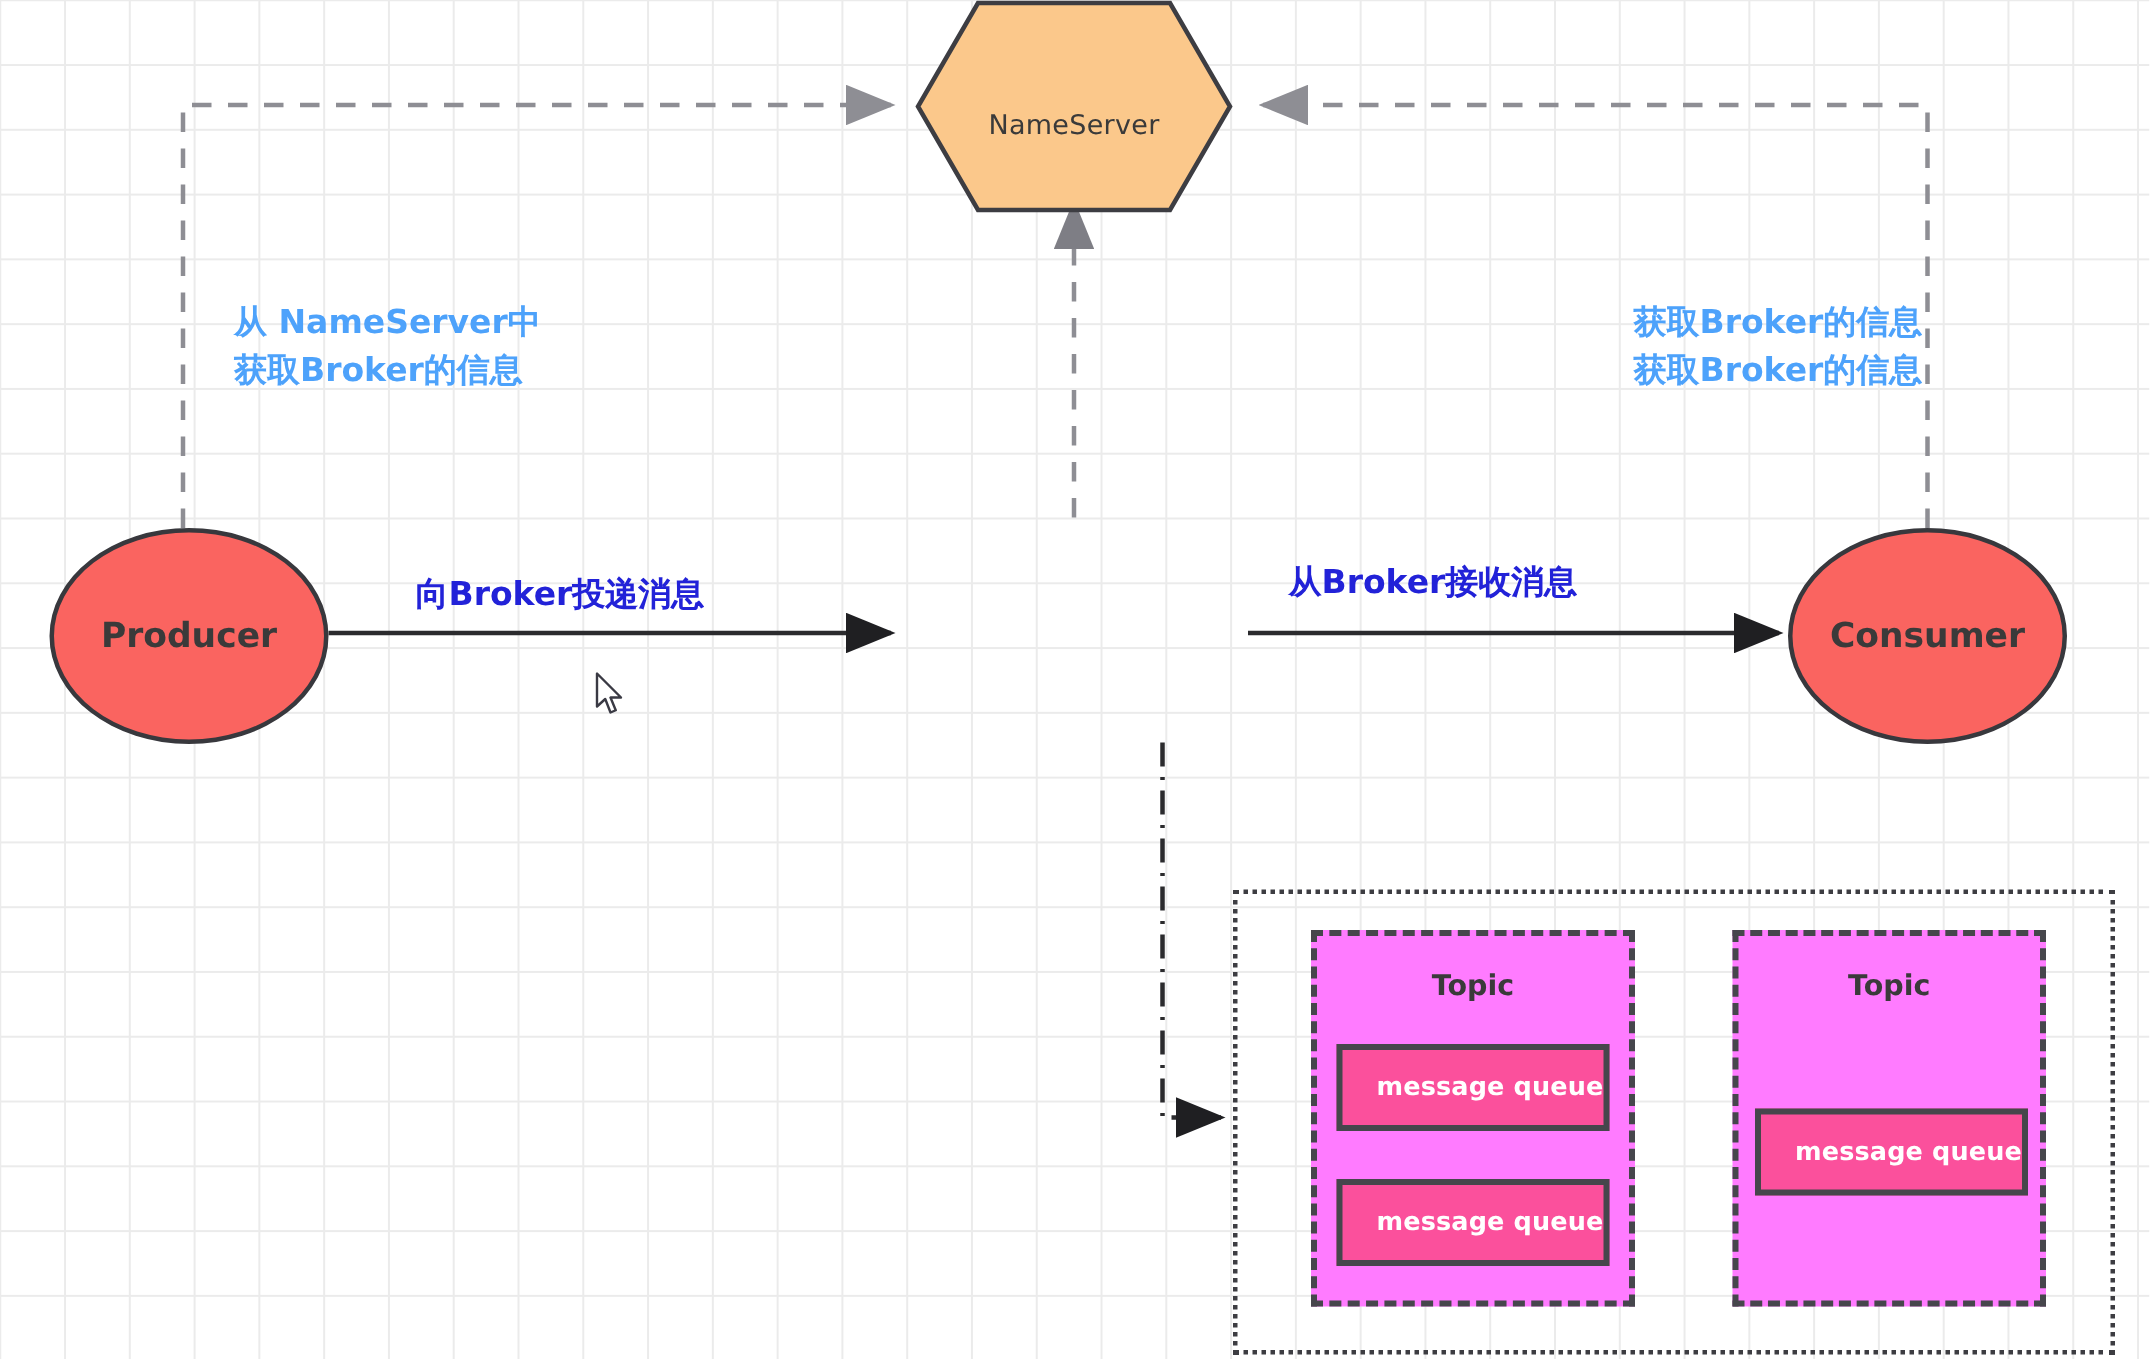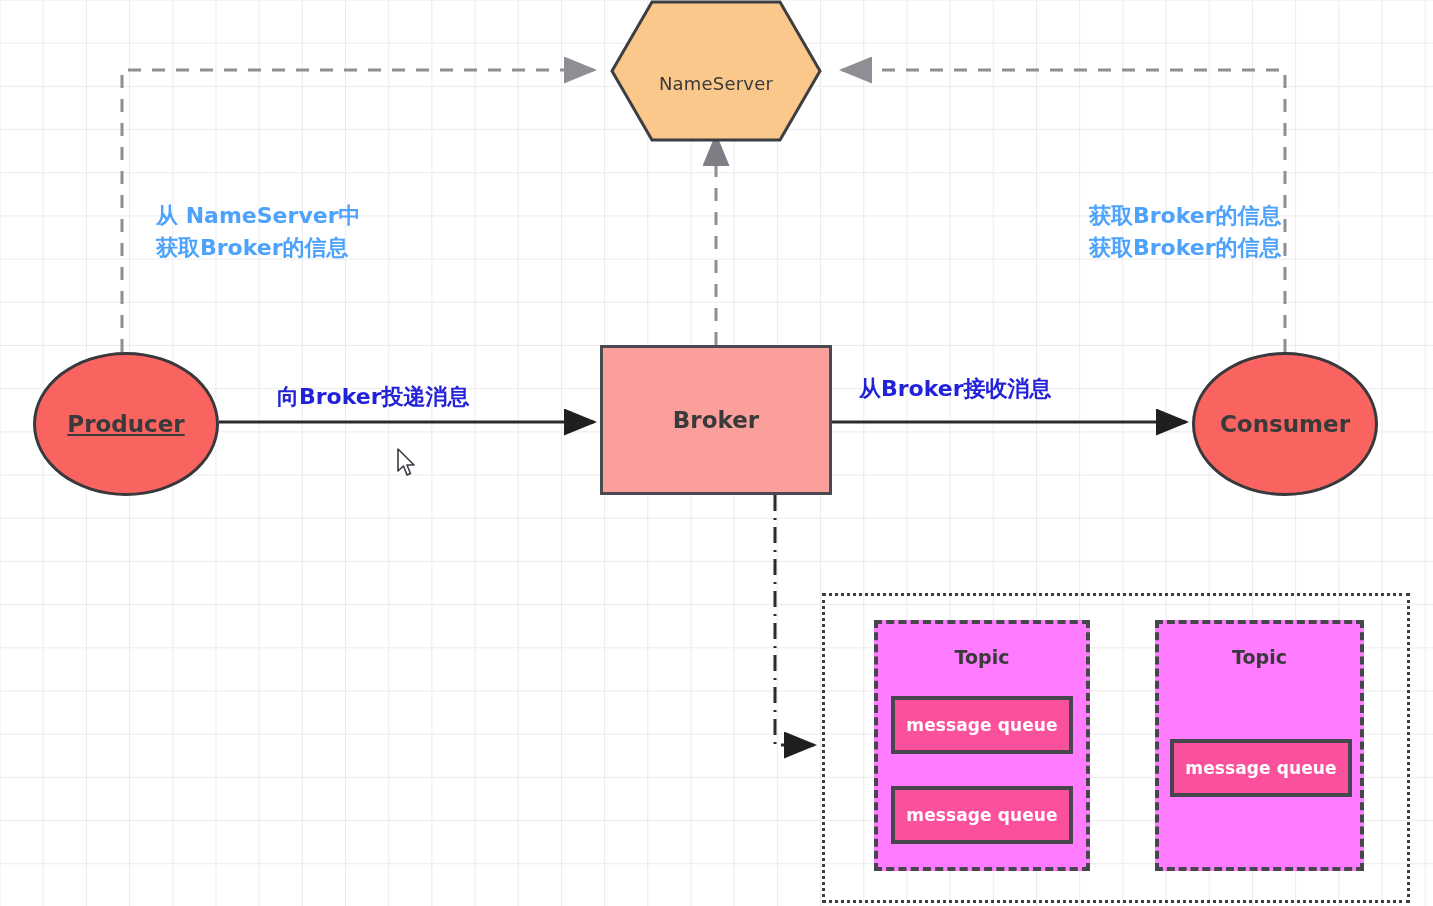--- a/index.html
+++ b/index.html
@@ -62,21 +62,21 @@
 
   
   .ellipse {
     border-radius: 50%;
     border: 3px solid #38383d;
     background: #fa6460;
     font-size: 23px;
     font-weight: bold;
     color: #3a3a3a;
   }
-  .ellipse-producer { left: 33px;   top: 352px; width: 186px; height: 144px; text-decoration: underline; }
+  .ellipse-producer { left: 33px;   top: 352px; width: 186px; height: 144px; }
   .ellipse-consumer { left: 1192px; top: 352px; width: 186px; height: 144px; align-items: center; }
 
   
   .broker-box {
     left: 600px;
     top: 345px;
     width: 232px;
     height: 150px;
     background: #fb9f9d;
     border: 3px solid #494950;
@@ -114,21 +114,21 @@
   }
 
   
   .mq-box {
     position: absolute;
     box-sizing: border-box;
     background: #fb509c;
     border: 4px solid #46464c;
     display: flex;
     align-items: center;
-    justify-content: center;
+    justify-content: flex-end;
     color: #ffffff;
     font-size: 17px;
     font-weight: bold;
     letter-spacing: 0.1px;
   }
   .mq-1 { left: 891px;  top: 696px; width: 182px; height: 58px; }
   .mq-2 { left: 891px;  top: 786px; width: 182px; height: 58px; }
   .mq-3 { left: 1170px; top: 739px; width: 182px; height: 58px; }
 
   
@@ -209,23 +209,20 @@
     <svg class="hex-shape" viewBox="0 0 212 142" preserveAspectRatio="none">
       <polygon points="42,2 170,2 210,71 170,140 42,140 2,71" fill="#fbc88b" stroke="#3d3d42" stroke-width="3"></polygon>
     </svg>
     <span class="hex-label">NameServer</span>
   </div>
 
   <div class="node ellipse ellipse-producer">
     <span>Producer</span>
   </div>
 
-  <div class="node broker-box">
-    <span>Broker</span>
-  </div>
 
   <div class="node ellipse ellipse-consumer">
     <span>Consumer</span>
   </div>
 
   <div class="node topic-container"></div>
 
   <div class="topic-box topic-1">
     <div class="topic-title">Topic</div>
   </div>

